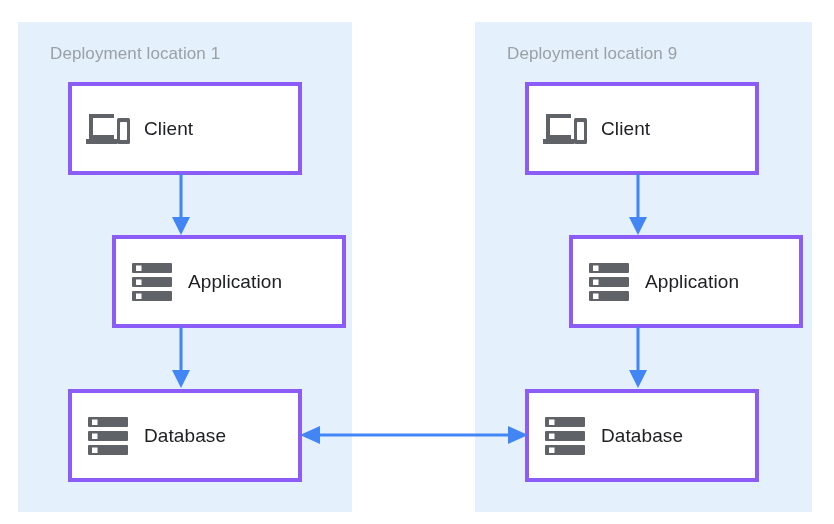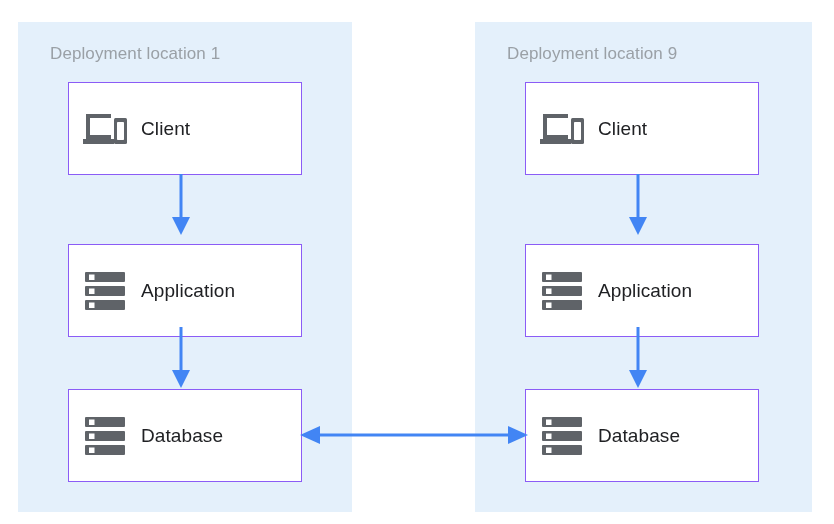--- a/index.html
+++ b/index.html
@@ -35,21 +35,21 @@
     font-size: 17px;
     color: #9aa0a6;
     letter-spacing: 0.1px;
     white-space: nowrap;
   }
 
   
   .node {
     position: absolute;
     background: #ffffff;
-    border: 1px solid #8b5cf6;
+    border: 4px solid #8b5cf6;
     box-sizing: border-box;
     display: flex;
     align-items: center;
     width: 234px;
     height: 93px;
   }
   .node .icon-wrap {
     width: 72px;
     min-width: 72px;
     height: 100%;
@@ -61,21 +61,21 @@
     font-size: 19px;
     color: #202124;
     white-space: nowrap;
     letter-spacing: 0.1px;
   }
 
   
   .col-left  { left: 68px; }
   .col-right { left: 525px; }
   .row-client { top: 82px; }
-  .row-app    { top: 244px; }
+  .row-app    { top: 235px; margin-left: 44px; }
   .row-db     { top: 389px; align-items: center; }
 
   
   .icon-svg { display: block; }
 
   
   .conn {
     position: absolute;
   }
   .conn-v-l1 { left: 169px; top: 174px; }

